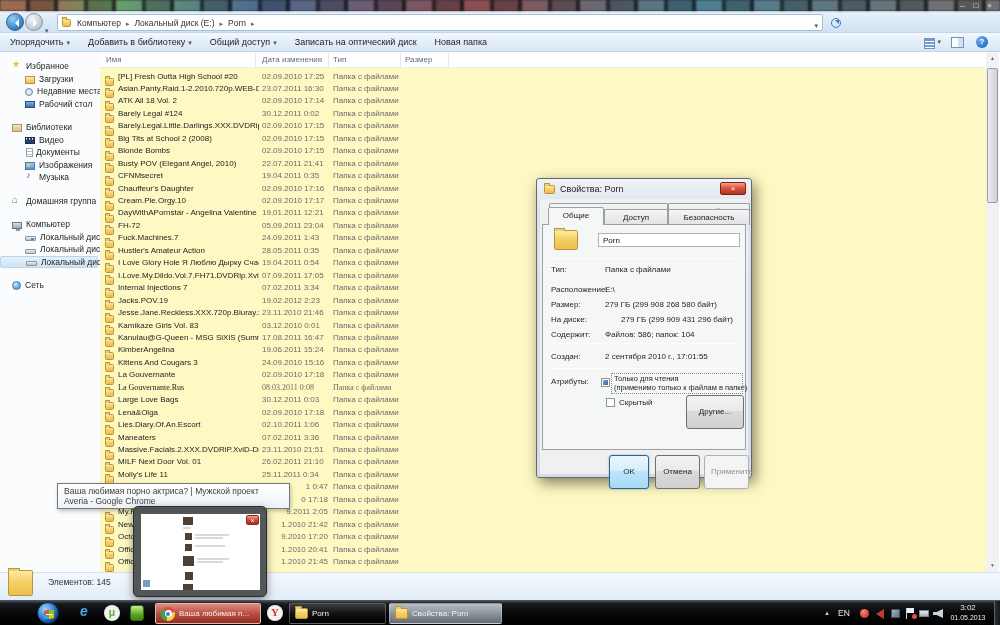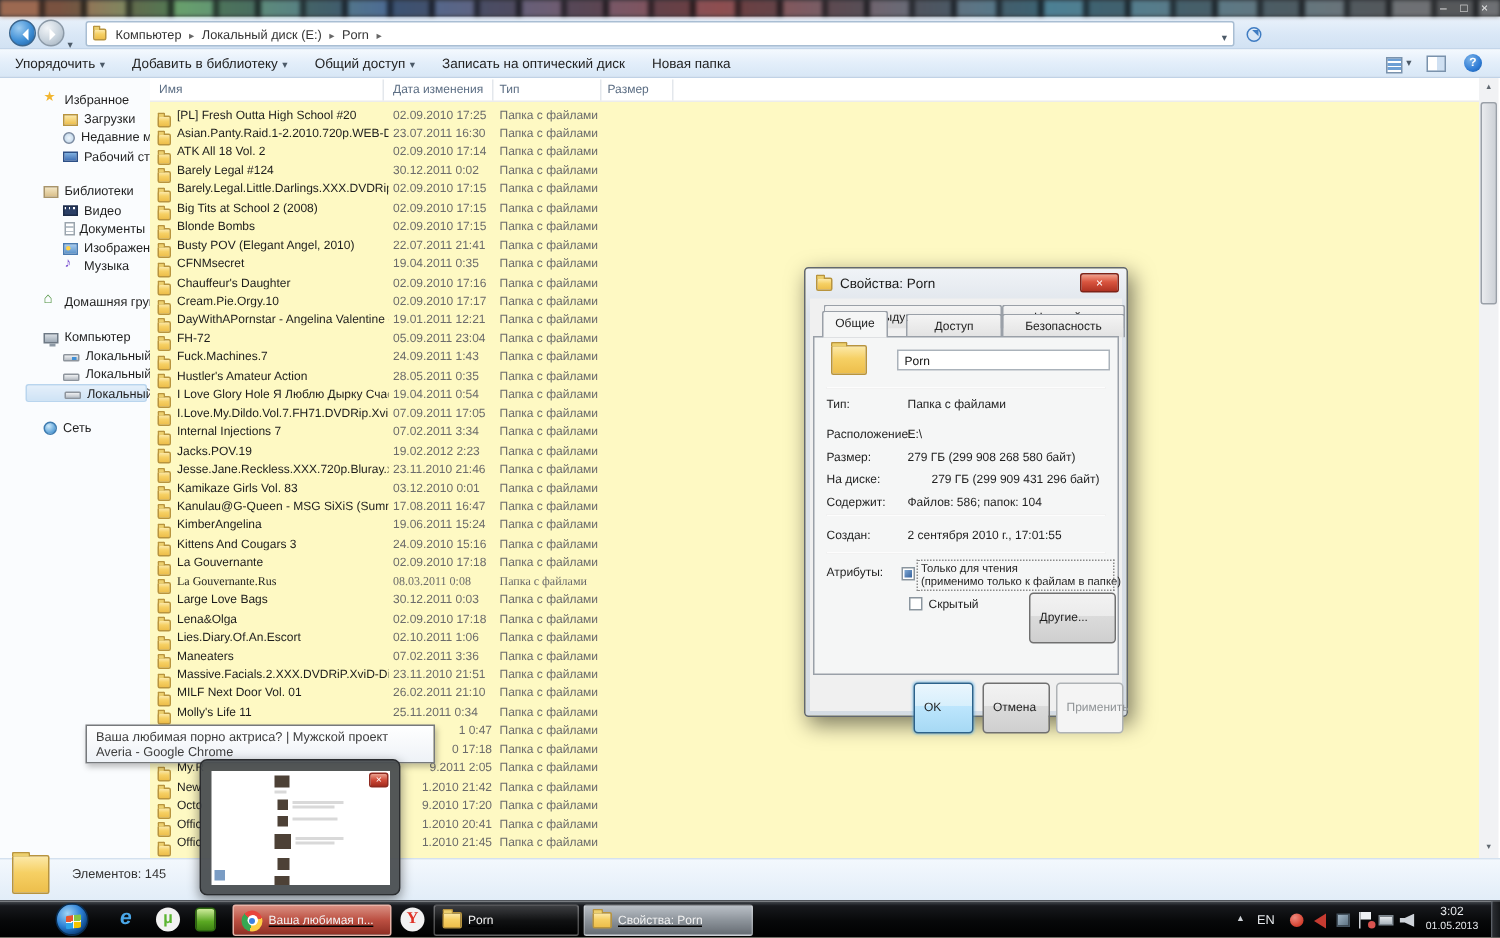--- a/index.html
+++ b/index.html
@@ -53,21 +53,21 @@
   .vicon::before{content:"";position:absolute;left:0;top:1px;width:9px;height:9px;
     background:repeating-linear-gradient(180deg,#6d9fd4 0 2px,#fff 2px 3px);border:1px solid #7a92ac;}
   .vicon::after{content:"▾";position:absolute;right:-2px;top:1px;font-size:7px;color:#4c5a68;}
   .picon{width:13px;height:11px;border:1px solid #7a92ac;background:linear-gradient(90deg,#fff 55%,#cfe0f2 55%);}
   .hicon{width:12px;height:12px;border-radius:50%;background:radial-gradient(circle at 35% 30%,#7ab2e8,#2f7cd6 60%,#14549e);
          color:#fff;font-size:8px;font-weight:bold;text-align:center;line-height:12px;}
   .hicon::before{content:"?";}
 
   
   #sidebar{position:absolute;left:0;top:52px;width:100px;height:520px;background:#fafcfe;padding-top:8px;overflow:hidden;}
-  .sgroup{margin-bottom:11px;margin-left:17px;}
+  .sgroup{margin-bottom:11px;}
   .srow{display:flex;align-items:center;height:12.5px;padding-left:12px;font-size:8.5px;color:#1f1f1f;white-space:nowrap;cursor:default;}
   .srow.child{padding-left:25px;}
   .srow.sel{background:linear-gradient(180deg,#e4effa,#cfe3f5);border:1px solid #b9d5ee;border-radius:2px;margin-right:2px;}
   .si{position:relative;display:inline-block;width:10px;height:10px;margin-right:4px;flex:none;}
   .si-star::before{content:"★";position:absolute;top:-2px;font-size:9px;color:#f2b630;}
   .si-folder-down{background:linear-gradient(180deg,#fce9a8,#edbe4b);border:1px solid #b8943e;height:8px;top:1px;}
   .si-recent{width:8px;height:8px;top:1px;border:1px solid #7a8aa0;border-radius:50%;background:radial-gradient(circle,#eef5fb,#b9d2e8);}
   .si-desktop{height:7px;top:1px;background:linear-gradient(180deg,#7fb0e0,#3f6fb5);border:1px solid #2c4f86;}
   .si-libraries{height:8px;top:1px;background:linear-gradient(180deg,#f3e6c4,#d9bf8a);border:1px solid #a8946a;}
   .si-video{height:7px;top:1px;background:#2b3f66;border:1px solid #1d2c49;
@@ -151,21 +151,21 @@
   .dvalue{position:absolute;left:62px;font-size:8px;color:#1f1f1f;white-space:nowrap;}
   .dsep{position:absolute;left:8px;right:8px;height:1px;background:#d8d8d8;border-bottom:1px solid #fdfdfd;}
   .dfoicon{position:absolute;left:11px;top:5px;}
   .dnamebox{position:absolute;left:55px;top:8px;width:142px;height:14px;background:#fff;border:1px solid #aab2ba;
             font-size:8px;color:#111;padding:2px 0 0 4px;}
   .cb{position:absolute;width:9px;height:9px;background:#fff;border:1px solid #8a959e;}
   .cb.ind::after{content:"";position:absolute;inset:1px;background:linear-gradient(135deg,#7fa8d4,#35619d);}
   .rotext{position:absolute;left:69px;top:149px;width:130px;outline:1px dotted #8a8a8a;padding:1px 2px;}
   .rotext div{font-size:7.5px;color:#1f1f1f;line-height:8.5px;white-space:nowrap;}
   .dbtn{position:absolute;height:34px;border:1px solid #707070;border-radius:3px;font-size:8px;color:#1f1f1f;
-        text-align:left;line-height:14px;background:linear-gradient(180deg,#f2f2f2,#ebebeb 45%,#dbdbdb 46%,#cfcfcf);
+        text-align:center;line-height:14px;background:linear-gradient(180deg,#f2f2f2,#ebebeb 45%,#dbdbdb 46%,#cfcfcf);
         font-family:"Liberation Sans",sans-serif;}
   .dbtn.def{border-color:#2c628b;background:linear-gradient(180deg,#eaf6fd,#d7effc 45%,#bde6fd 46%,#a6d9f4);box-shadow:0 0 2px #64b1e0;}
   .dbtn.dis{border-color:#aeb2b5;background:#f4f4f4;color:#8f9396;}
 
   
   #taskbar{position:absolute;left:0;top:600px;width:1000px;height:25px;z-index:50;
            background:linear-gradient(180deg,#44494f,#17191d 12%,#070809 55%,#000);border-top:1px solid #505archived56;}
   #taskbar{border-top:1px solid #50545a;}
   #orb{position:absolute;left:37px;top:1px;width:22px;height:22px;border-radius:50%;border:1px solid #0a2c4e;
        background:radial-gradient(circle at 35% 30%,#9fd4f7,#2b7fd4 48%,#0b3e7a 78%,#062746);}
@@ -174,21 +174,21 @@
         linear-gradient(90deg,transparent 46%,rgba(255,255,255,.9) 46% 54%,transparent 54%),
         linear-gradient(0deg,transparent 46%,rgba(255,255,255,.9) 46% 54%,transparent 54%),
         conic-gradient(#86c440 0 25%,#f5c400 0 50%,#2ea3e8 0 75%,#e8552e 0 100%);}
   .tico{position:absolute;top:4px;cursor:default;}
   .ie-e{font-size:14px;font-weight:bold;font-style:italic;color:#4aa7e8;line-height:16px;}
   .circ16{width:16px;height:16px;border-radius:50%;background:#f2f2f2;text-align:center;}
   .ut{color:#5bb531;font-weight:bold;font-size:11px;line-height:15px;}
   .ya{color:#e03226;font-weight:bold;font-size:11px;line-height:15px;font-family:"Liberation Serif",serif;}
   .qip{width:14px;height:16px;border-radius:3px;background:linear-gradient(180deg,#cdeb9a,#5aa822 60%,#3f8414);border:1px solid #2f6b10;}
   .tbtn{position:absolute;top:2px;height:21px;border:1px solid rgba(255,255,255,.28);border-radius:2px;
-        display:flex;align-items:center;gap:4px;padding:0 5px;overflow:hidden;text-decoration:underline;}
+        display:flex;align-items:center;gap:4px;padding:0 5px;overflow:hidden;}
   .tbtn .lbl{font-size:8px;color:#f2f2f2;white-space:nowrap;overflow:hidden;text-overflow:ellipsis;}
   .tbtn.attn{background:linear-gradient(180deg,#d98e81,#bb4f41 50%,#8e2f24);border-color:#e8b3a8;}
   .tbtn.dark{background:linear-gradient(180deg,rgba(255,255,255,.16),rgba(255,255,255,.04) 50%,rgba(0,0,0,.25));}
   .tbtn.lit{background:linear-gradient(180deg,#b9bfc6,#8d949b 50%,#666c73);}
   .chrome-ic{position:relative;width:14px;height:14px;border-radius:50%;flex:none;
         background:conic-gradient(from -45deg,#e8453c 0 33%,#ffce44 0 66%,#36a852 0 100%);}
   .chrome-ic::before{content:"";position:absolute;left:3.5px;top:3.5px;width:7px;height:7px;border-radius:50%;background:#fff;}
   .chrome-ic::after{content:"";position:absolute;left:5px;top:5px;width:4px;height:4px;border-radius:50%;background:#3d7fe0;}
   #trayexp{position:absolute;left:824px;top:9px;color:#cfd3d8;font-size:6px;}
   #trayexp::before{content:"▲";}
@@ -433,21 +433,21 @@
   <div id="dialog">
     <div class="dtitle">
       <span class="fo fo-s"></span>
       <span class="dtitle-text">Свойства: Porn</span>
       <div class="dclose"></div>
     </div>
     <div class="dbody">
       <div id="dtabs">
           <div class="tab back" style="left: 9px; width: 119px;">Предыдущие версии</div>
           <div class="tab back" style="left: 128px; width: 82px;">Настройка</div>
-          <div class="tab front active" style="left: 8px; width: 44px;">Общие</div>
+          <div class="tab front active" style="left: 8px; width: 56px;">Общие</div>
           <div class="tab front" style="left: 64px; width: 64px;">Доступ</div>
           <div class="tab front" style="left: 128px; width: 82px;">Безопасность</div>
         </div>
       <div class="dpage">
         <span class="fo fo-l dfoicon"></span>
         <div class="dnamebox">Porn</div>
         <div class="dsep" style="top:33px"></div>
         <div id="dfields">
             <span class="dlabel" style="top: 40px;">Тип:</span>
             <span class="dvalue" style="top: 40px;">Папка с файлами</span>

